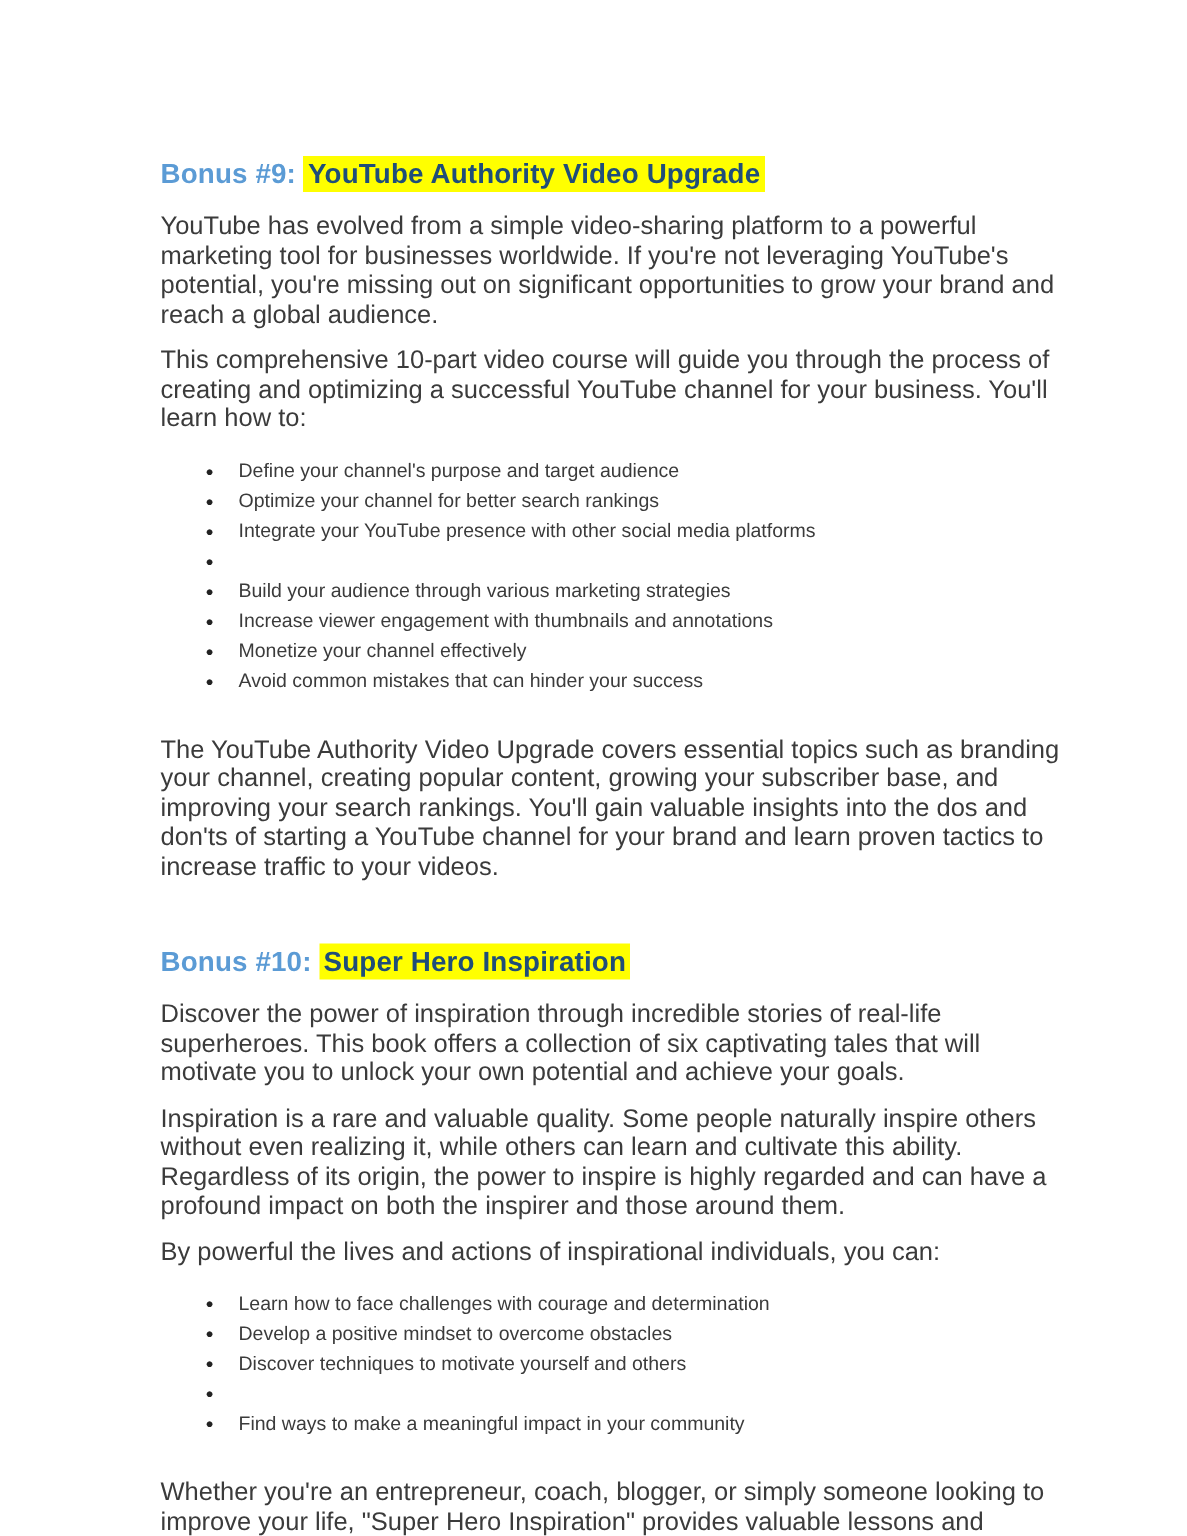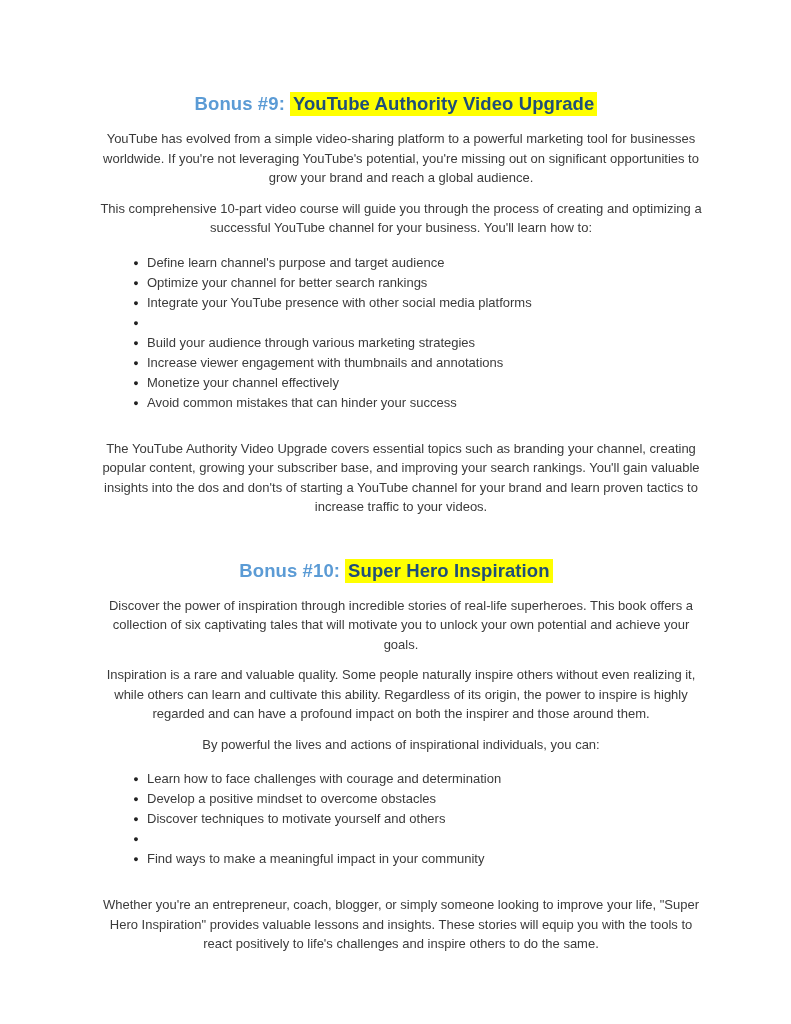--- a/index.html
+++ b/index.html
@@ -11,38 +11,38 @@
     color: #3b3b3b;
     overflow: hidden;
   }
   .page {
     box-sizing: border-box;
     width: 791px;
     height: 1024px;
     padding: 88px 90px 0 91px;
     background: #ffffff;
   }
-  section { margin: 4px; text-align: center; }
+  section { margin: 16px; }
   section + section { margin-top: 42px; }
   h1 {
     font-size: 18.5px;
     font-weight: bold;
     margin: 0 0 13px 0;
     line-height: 24px;
     letter-spacing: 0.1px;
   }
   .h-prefix { color: #5b9bd5; }
   .h-highlight {
     color: #1f4e79;
     background: #ffff00;
     margin-left: 5px;
     padding: 1px 3px 2px 3px;
   }
   p {
-    font-size: 13px;
+    font-size: 17px;
     line-height: 19.5px;
     margin: 0 0 11px 0;
     width: 612px;
   }
   ul {
     list-style: none;
     margin: 15px 0 26px 0;
     padding: 0 0 0 30px;
   }
   li {
@@ -67,21 +67,21 @@
 
   <section>
     <h1>
       <span class="h-prefix">Bonus #9:</span><span class="h-highlight">YouTube Authority Video Upgrade</span>
     </h1>
     <p>YouTube has evolved from a simple video-sharing platform to a powerful marketing tool for businesses worldwide. If you're not leveraging YouTube's potential, you're missing out on significant opportunities to grow your brand and reach a global audience.</p>
     <p>This comprehensive 10-part video course will guide you through the process of creating and optimizing a successful YouTube channel for your business. You'll learn how to:</p>
     <ul>
       <li>
           <span class="bullet">●</span>
-          <span>Define learn channel's purpose and target audience</span>
+          <span>Define your channel's purpose and target audience</span>
         </li>
       <li>
           <span class="bullet">●</span>
           <span>Optimize your channel for better search rankings</span>
         </li>
       <li>
           <span class="bullet">●</span>
           <span>Integrate your YouTube presence with other social media platforms</span>
         </li>
       <li>

